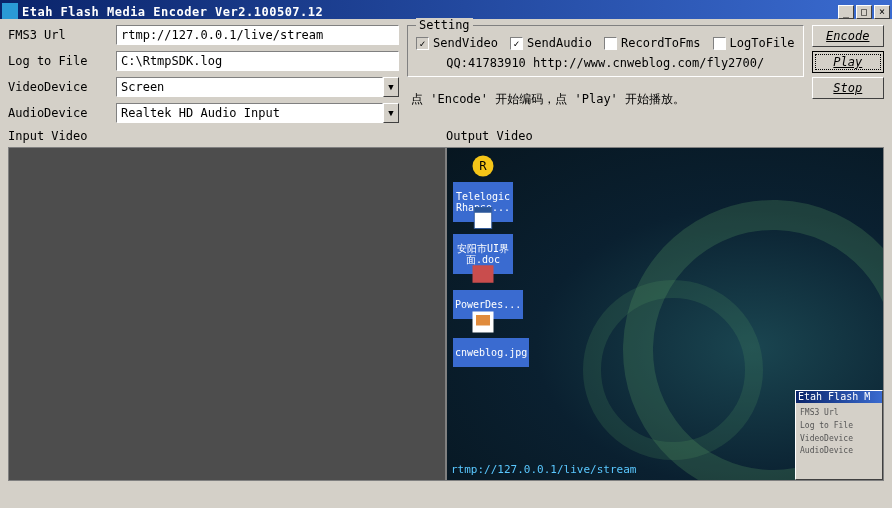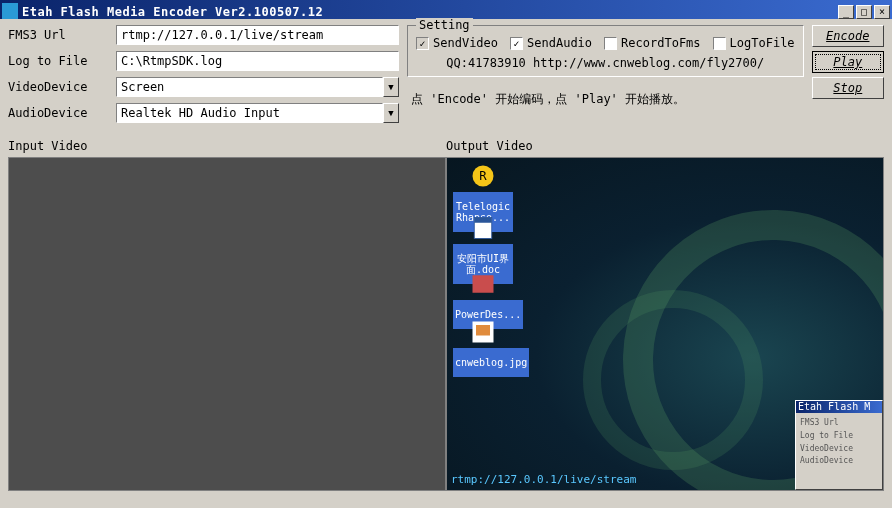--- a/index.html
+++ b/index.html
@@ -90,21 +90,21 @@
   height: 22px;
   border-top: 1px solid #fff; border-left: 1px solid #fff;
   border-right: 1px solid #404040; border-bottom: 1px solid #404040;
   background: #d4d0c8;
   text-align: center; line-height: 20px;
   font-family: inherit; font-size: 12px;
   cursor: pointer;
   text-decoration: underline;
 }
 .btn.focused { border: 1px solid #000; box-shadow: inset 0 0 0 1px dotted #000; outline: 1px dotted #000; outline-offset: -4px; }
-.video-area { display: flex; margin-top: 10px; gap: 0; justify-content: space-between; }
+.video-area { display: flex; gap: 0; justify-content: space-between; }
 .video-section { width: 50%; display: flex; flex-direction: column; }
 .video-label { margin-bottom: 4px; }
 .video-panel {
   height: 334px;
   border: 1px solid #808080;
   position: relative;
 }
 .input-video { background: #4d4d4d; }
 .output-video {
   background: radial-gradient(ellipse at 70% 60%, #1a4550 0%, #0a2030 50%, #071620 100%);

